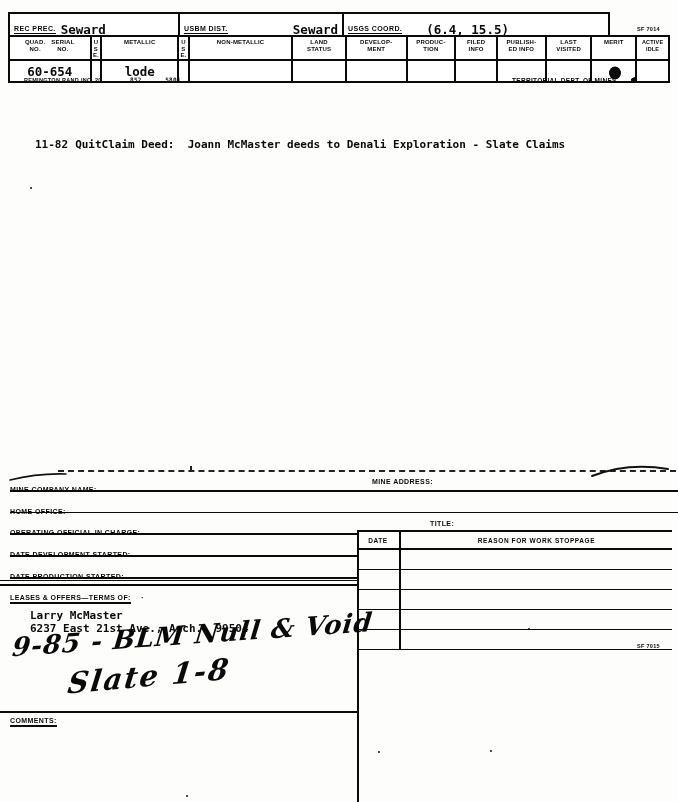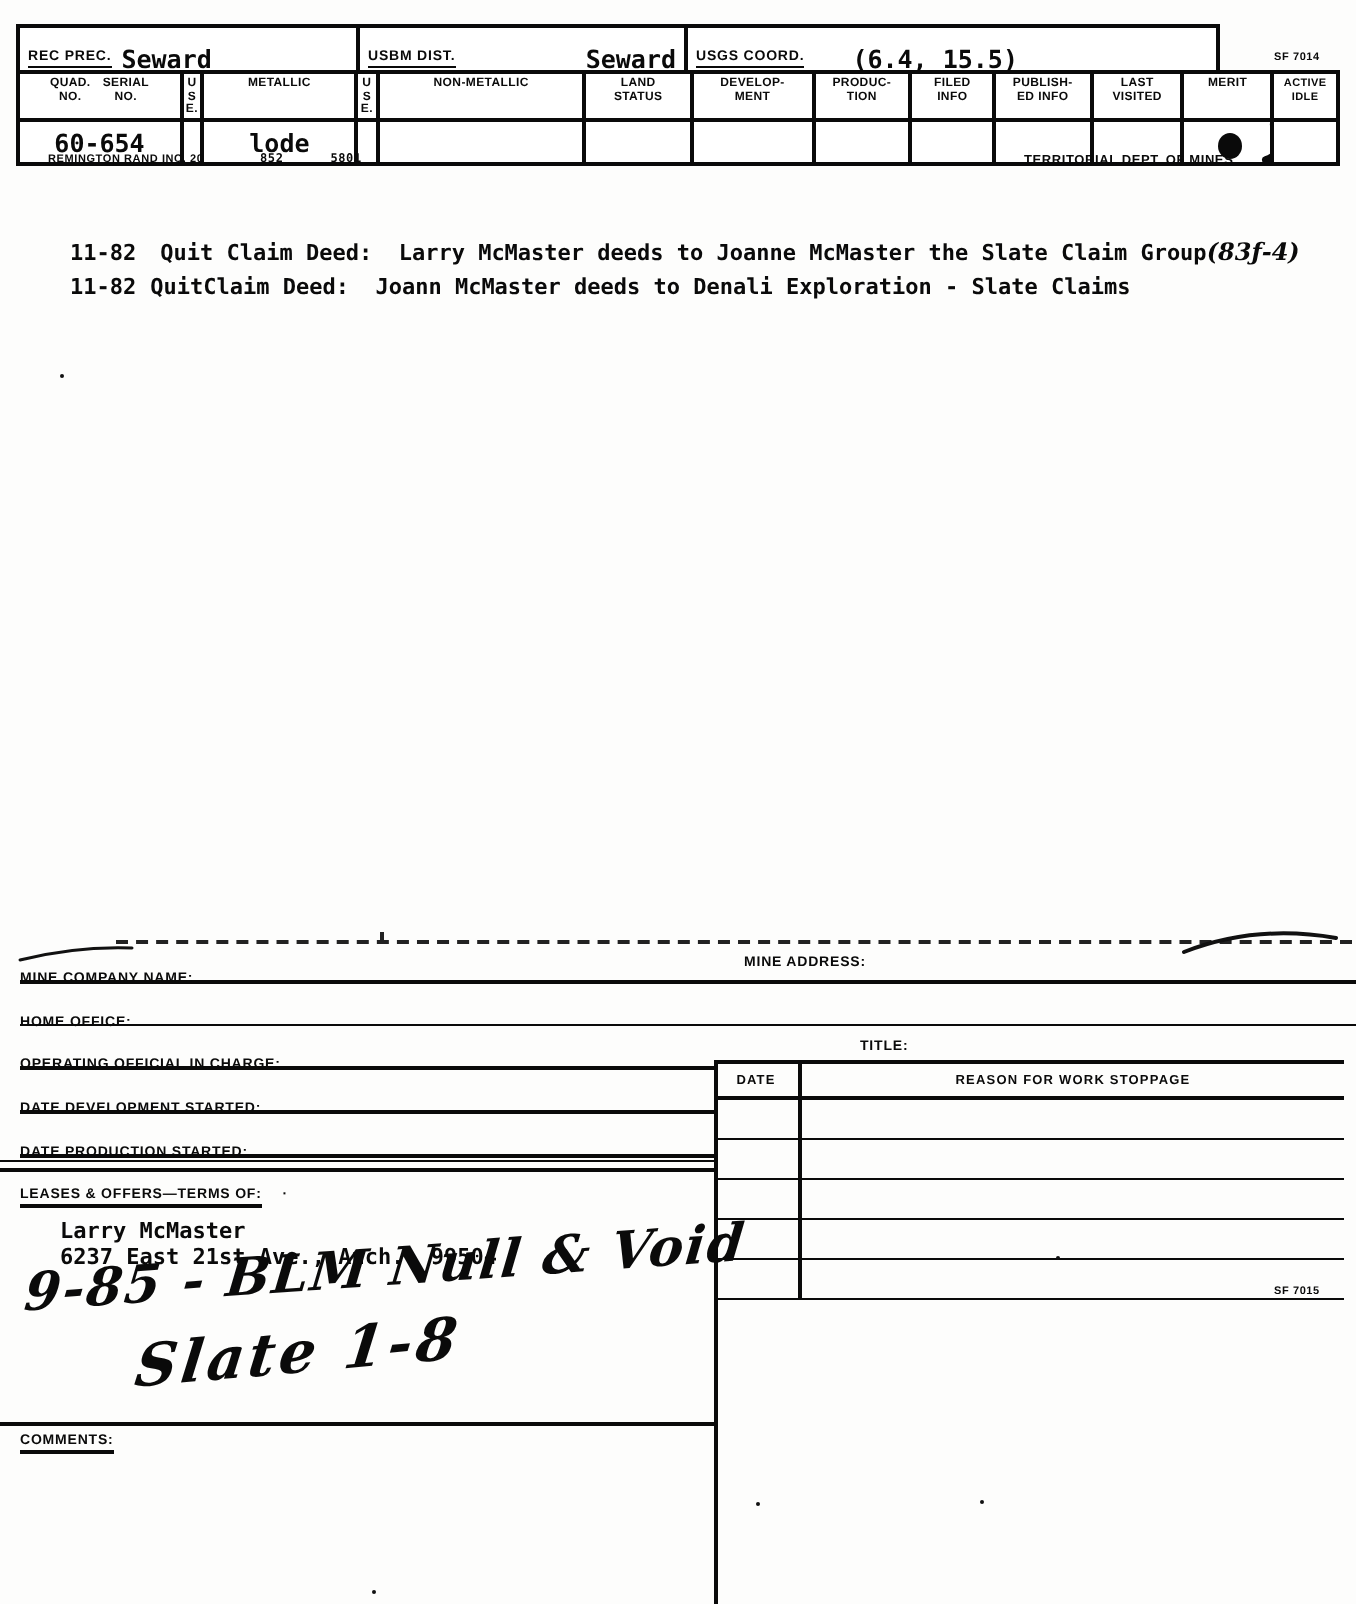--- a/index.html
+++ b/index.html
@@ -143,23 +143,20 @@
         </svg>
       </div>
       <div class="gc w-act"></div>
     </div>
   </div>
 
   <span class="abs tiny" style="left:24px;top:77px;">REMINGTON RAND INC. 20</span>
   <span class="abs tiny mono" style="left:130px;top:76px;font-size:6px;">852      5801</span>
   <span class="abs tiny" style="left:512px;top:77px;font-size:6.5px;">TERRITORIAL DEPT. OF MINES</span>
 
-  <div class="abs" style="left:35px;top:117px;">
-    <span class="mono v11">11-82</span><span class="mono v11" style="margin-left:12px;">Quit Claim Deed:  Larry McMaster deeds to Joanne McMaster the Slate Claim Group</span><span class="hand" style="font-size:12px;">(83ƒ-4)</span>
-  </div>
   <div class="abs" style="left:35px;top:134px;">
     <span class="mono v11">11-82</span><span class="mono v11" style="margin-left:7px;">QuitClaim Deed:  Joann McMaster deeds to Denali Exploration - Slate Claims</span>
   </div>
   <div class="dot" style="left:30px;top:187px;"></div>
 
   <div class="abs" style="left:58px;top:470px;width:618px;border-top:2px dashed #222;"></div>
   <div class="abs" style="left:190px;top:466px;width:2px;height:6px;background:#222;"></div>
   <svg class="abs" width="80" height="20" style="left:592px;top:460px;overflow:visible;">
     <path d="M0,16 Q36,2 76,9" fill="none" stroke="#111" stroke-width="2" stroke-linecap="round"></path>
   </svg>

